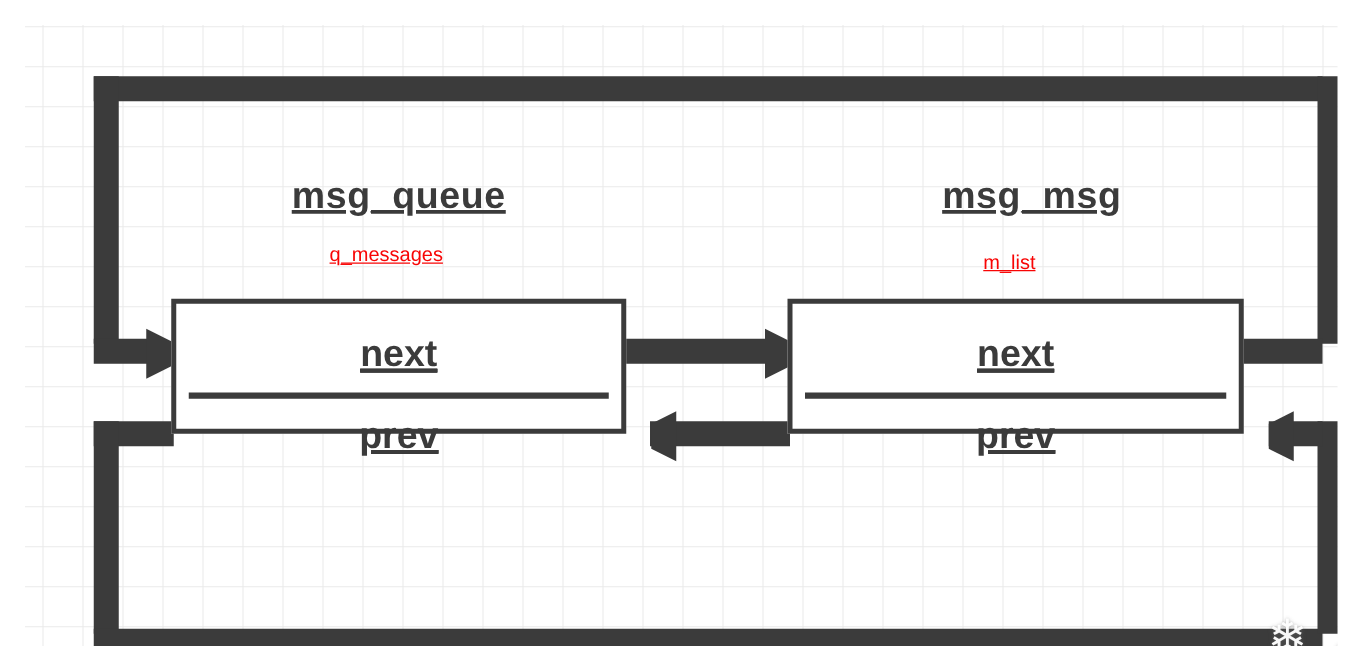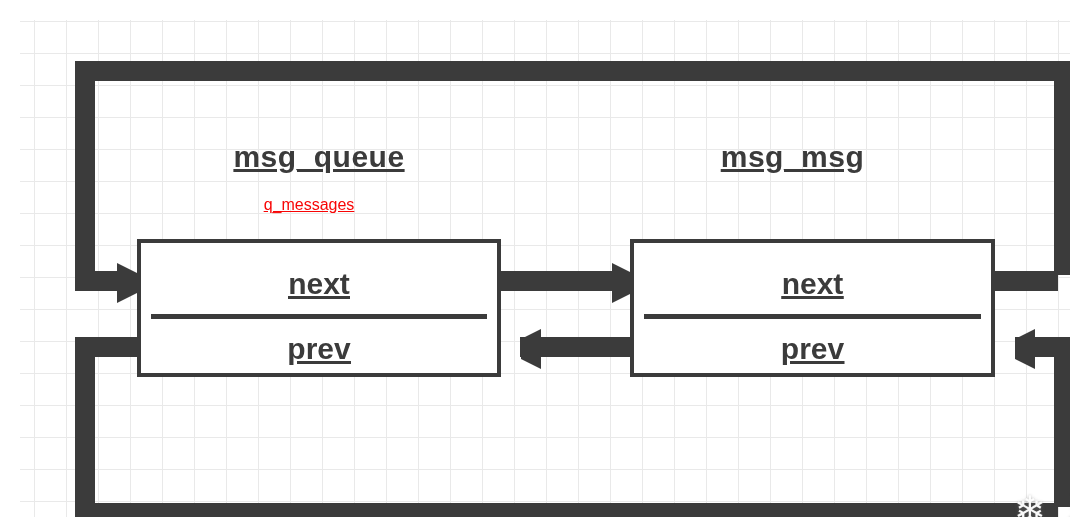--- a/index.html
+++ b/index.html
@@ -34,21 +34,21 @@
     letter-spacing:0.5px;
   }
   .node-annotation{
     position:absolute;
     text-align:center;
     font-size:16px;font-weight:400;
     color:var(--annotation);
   }
   .node-box{
     position:absolute;
-    height:138px;
+    height:108px;
     border:4px solid var(--line);
     background:#fff;
     text-align:right;
   }
   .field{
     display:flex;align-items:center;justify-content:center;
     font-size:30px;font-weight:700;color:var(--line);
     height:60px;
   }
   .field-top{
@@ -96,21 +96,22 @@
   <div class="node-annotation" style="left:99px;top:166px;width:380px;">q_messages</div>
   <div class="node-box" style="left:117px;top:219px;width:364px;">
     <div class="field field-top">
       <span>next</span>
     </div>
     <div class="field">
       <span>prev</span>
     </div>
   </div>
 
-  <div class="node-title" style="left:590px;top:110px;width:365px;">msg_msg</div>
+  <div class="node-title" style="left:623px;top:110px;width:365px;">msg_msg</div>
+  <div class="node-annotation" style="left:600px;top:172px;width:375px;">m_list</div>
   <div class="node-box" style="left:610px;top:219px;width:365px;">
     <div class="field field-top">
       <span>next</span>
     </div>
     <div class="field">
       <span>prev</span>
     </div>
   </div>
 
   <div class="watermark">

